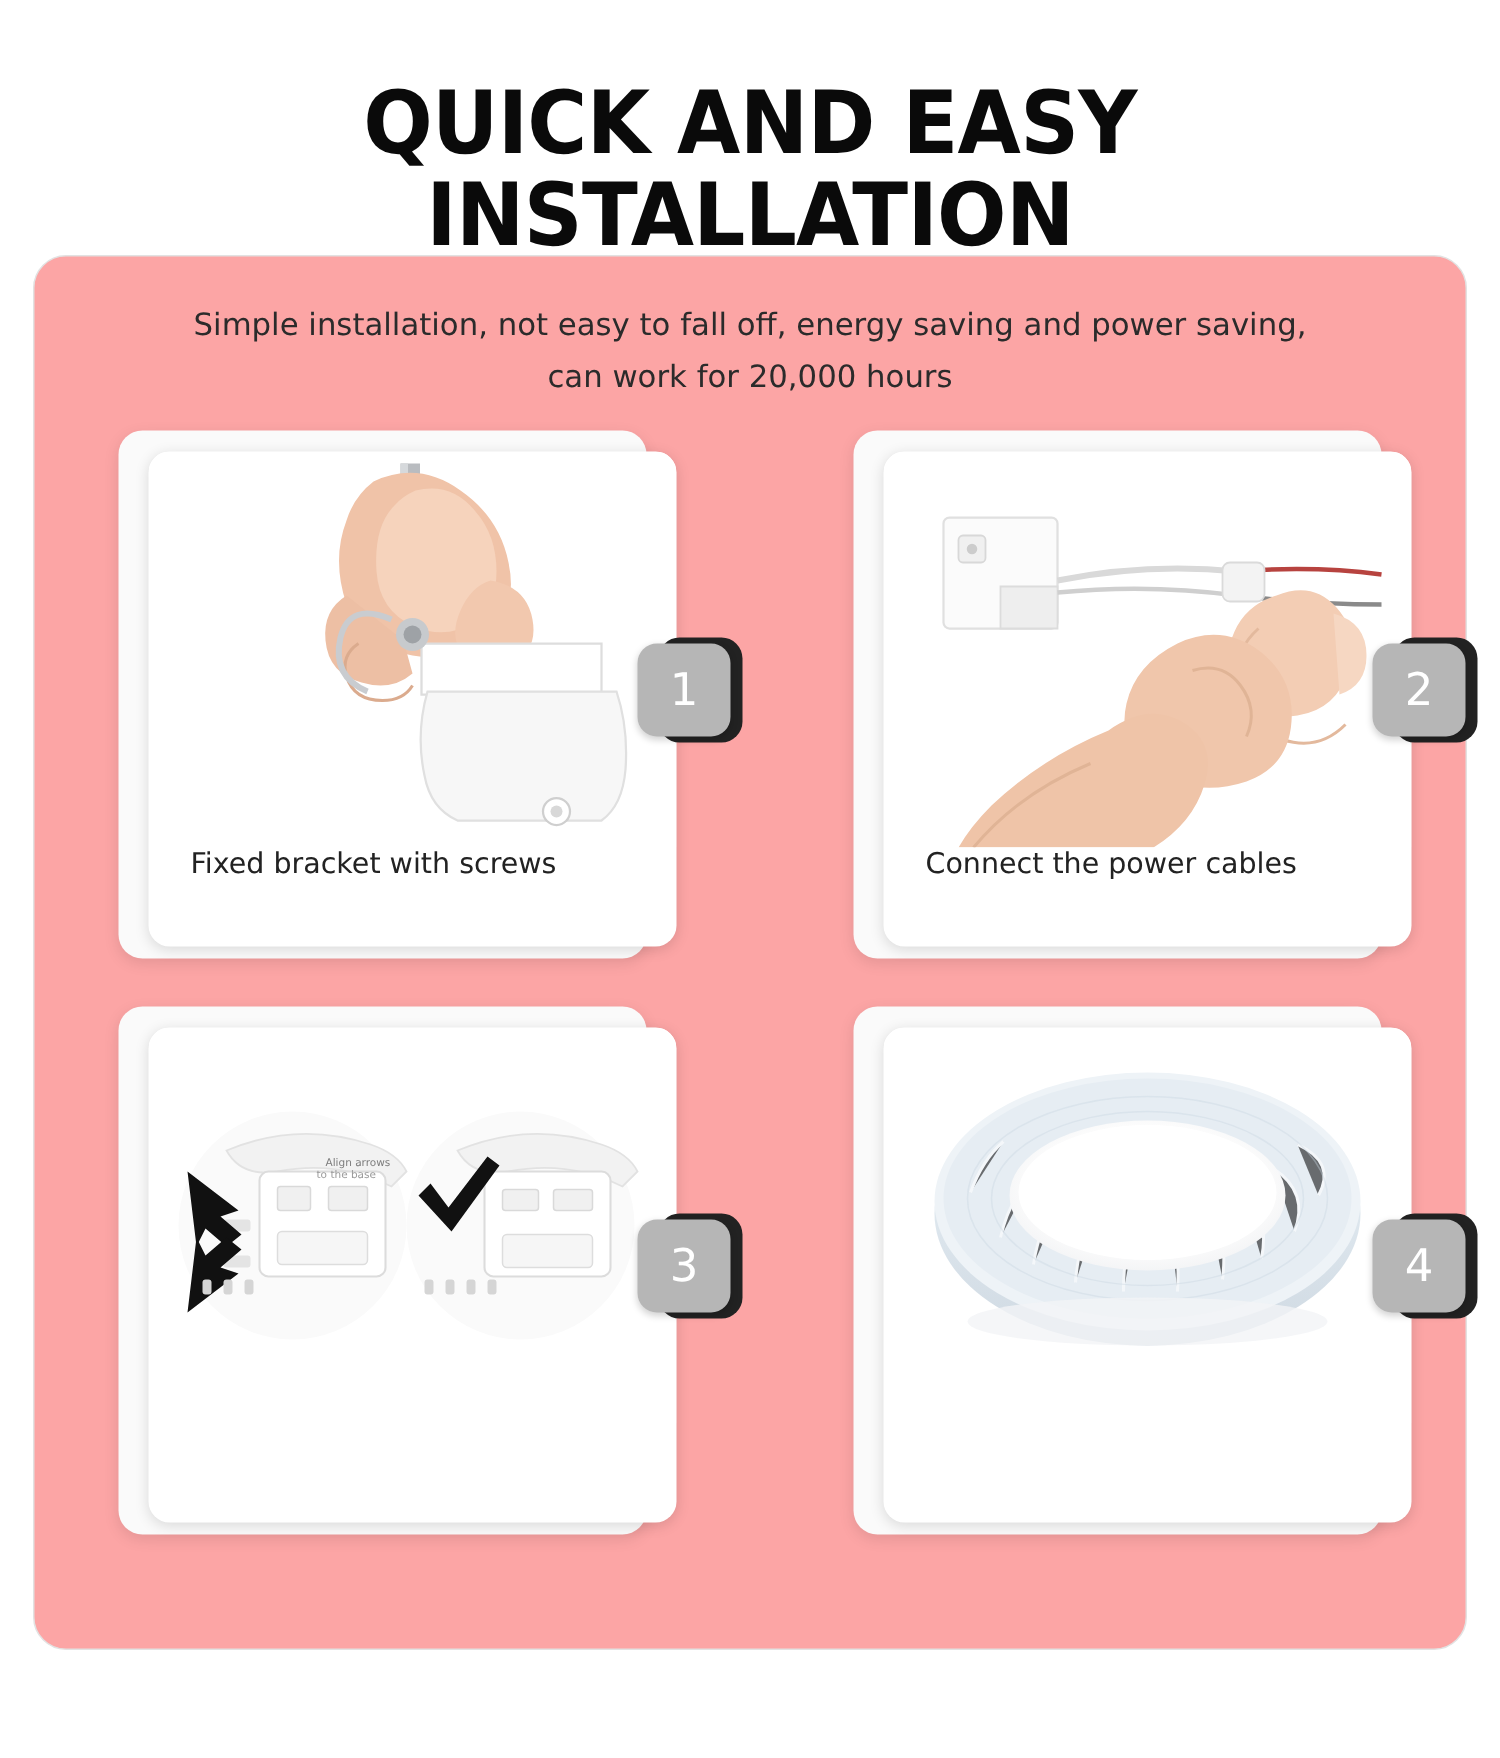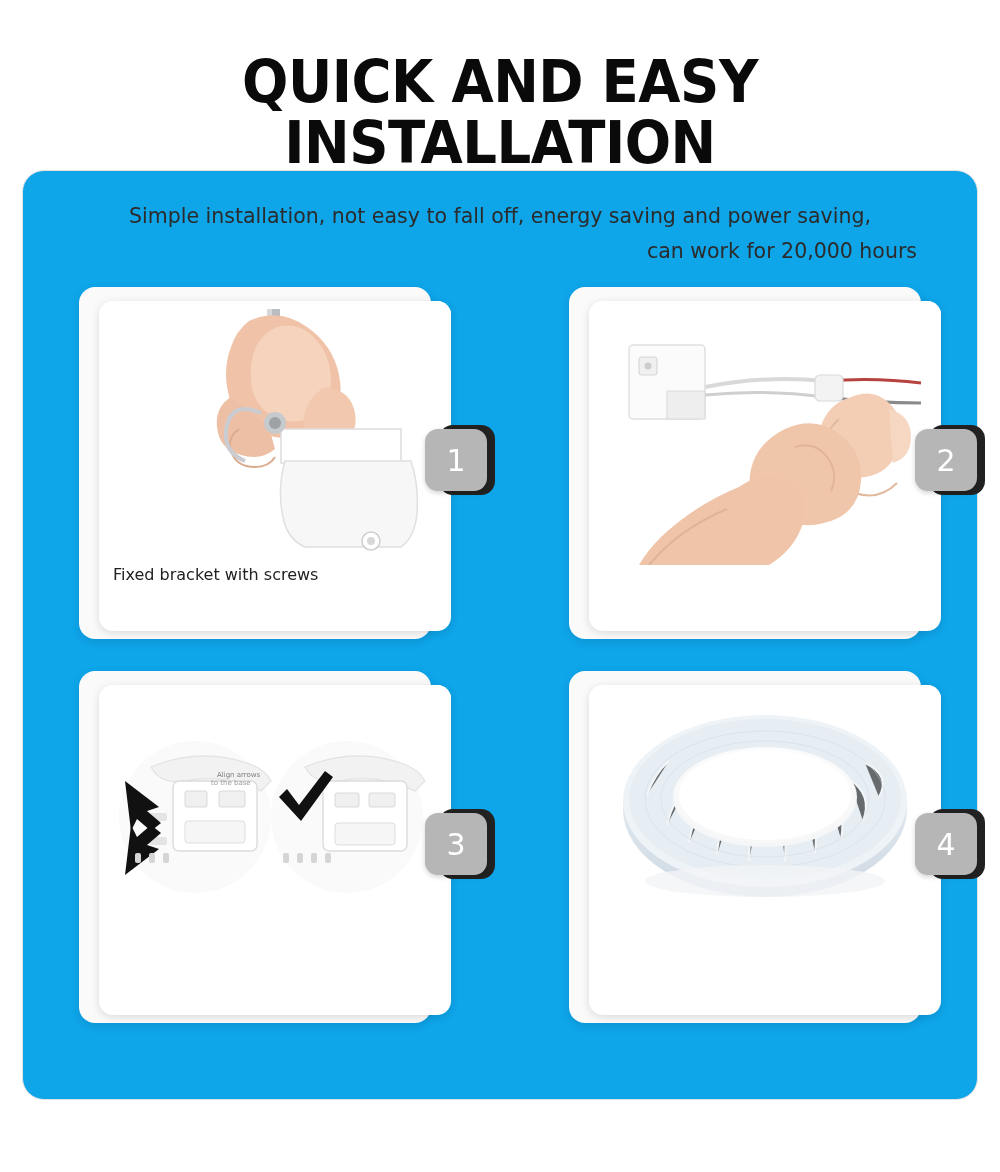--- a/index.html
+++ b/index.html
@@ -33,32 +33,32 @@
   
   .panel {
     position: absolute;
     left: 22px;
     top: 170px;
     width: 956px;
     height: 930px;
     border: 1px solid #e2e2e2;
     border-radius: 22px;
     box-sizing: border-box;
-    background: #0ea5e9;
+    background: #fca5a5;
   }
 
   .intro {
     text-align: center;
     font-size: 20.5px;
     color: #2b2b2b;
     line-height: 1.72;
     padding: 28px 60px 0 60px;
     font-weight: 400;
   }
-  .intro .line2 { display: block; text-align: right; }
+  .intro .line2 { display: block; }
 
   
   .steps {
     position: absolute;
     left: 0;
     top: 108px;
     width: 956px;
     display: grid;
     grid-template-columns: 1fr 1fr;
     grid-template-rows: 392px 392px;
@@ -98,23 +98,23 @@
     width: 352px;
     height: 264px;
     overflow: hidden;
   }
 
   .caption {
     position: absolute;
     left: 0;
     top: 262px;
     width: 352px;
-    padding: 0 14px;
+    padding: 0 28px;
     box-sizing: border-box;
-    font-size: 16px;
+    font-size: 19px;
     color: #222;
     line-height: 1.45;
   }
   .caption.two-line { top: 246px; }
 
   
   .badge-wrap {
     position: absolute;
     left: 402px;
     top: 146px;
@@ -233,20 +233,21 @@
             <path d="M262 96 q24 -10 40 8 q16 18 8 42 q-8 26 -34 30 q-26 4 -40 -16 q-12 -18 -2 -40 q8 -18 28 -24 z" fill="#f3cdb4"></path>
             <path d="M250 118 q-18 16 -14 40 q4 26 30 34 q24 8 42 -10" fill="none" stroke="#e3b99d" stroke-width="2"></path>
             <path d="M300 108 q22 6 22 28 q0 20 -18 26" fill="#f6d7c2"></path>
 
             <path d="M196 128 q30 -14 56 6 q22 18 20 46 q-2 30 -30 40 q-36 12 -66 -10 q-20 -16 -14 -42 q6 -26 34 -40 z" fill="#f0c6ab"></path>
             <path d="M150 186 q-44 18 -78 50 q-14 14 -22 28 h130 q26 -16 34 -42 q8 -26 -12 -40 q-24 -16 -52 4 z" fill="#efc4a8"></path>
             <path d="M60 264 q30 -36 78 -56" fill="none" stroke="#e0b496" stroke-width="2"></path>
             <path d="M206 146 q20 -6 32 10 q12 16 4 34" fill="none" stroke="#e0b496" stroke-width="2"></path>
           </svg>
         </div>
+        <div class="caption">Connect the power cables</div>
       </div>
       <div class="badge-wrap">
         <div class="badge-dark"></div>
         <div class="badge-grey">2</div>
       </div>
     </div>
 
     <div class="step col1 row2">
       <div class="card-back"></div>
       <div class="card-front">

